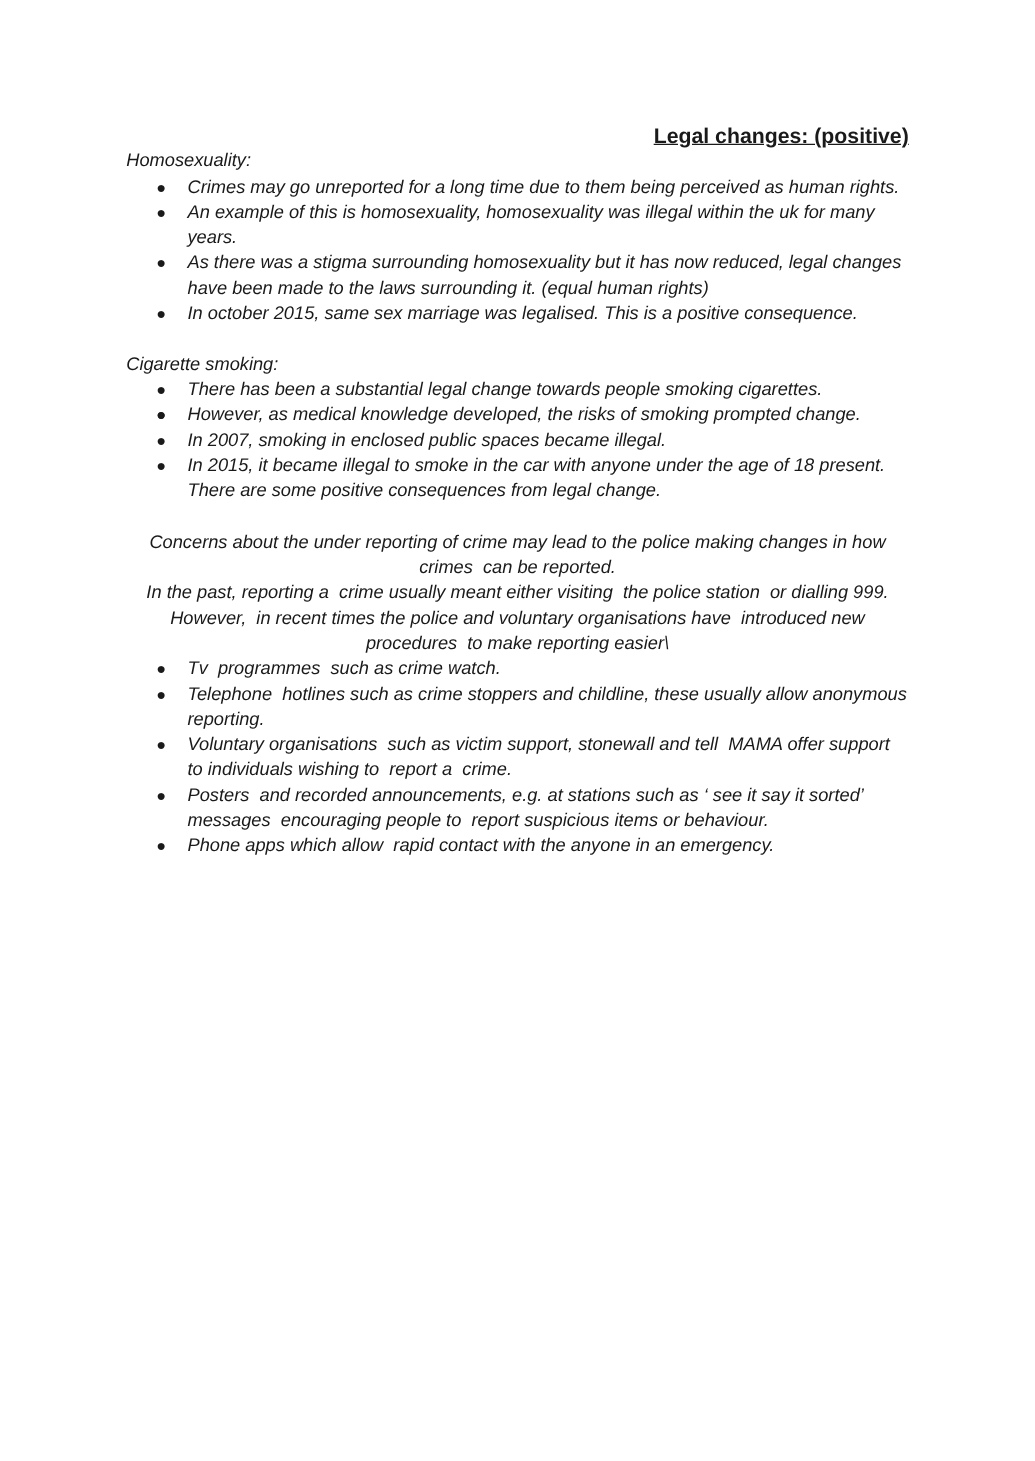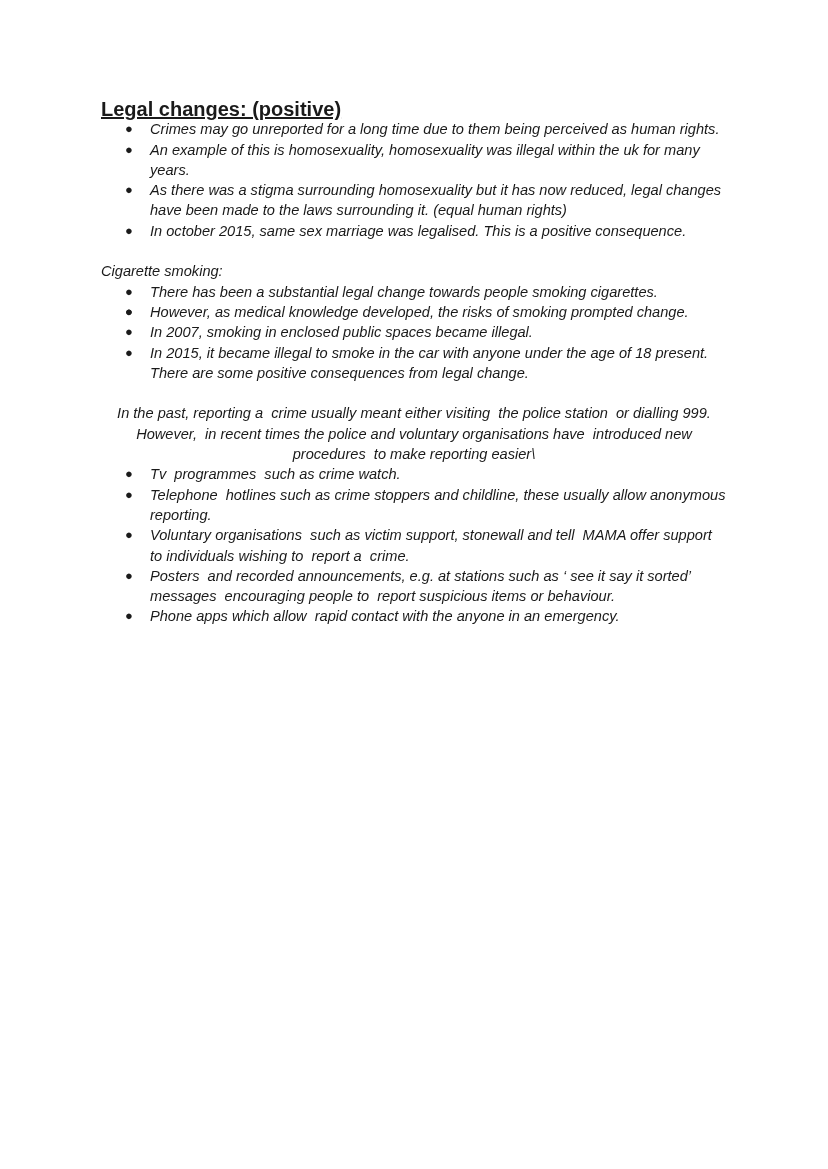--- a/index.html
+++ b/index.html
@@ -18,26 +18,26 @@
     .page {
       position: absolute;
       left: 101px;
       top: 99px;
       width: 626px;
       font-size: 14.6px;
       line-height: 20.3px;
       font-style: italic;
     }
     .heading {
-      text-align: left;
+      text-align: right;
       font-style: normal;
       font-weight: bold;
       text-decoration: underline;
       margin: 0;
-      font-size: 20px;
+      font-size: 17px;
       line-height: 20.3px;
     }
     .label {
       margin: 0;
     }
     ul.bullets {
       list-style: none;
       margin: 0;
       padding: 0;
     }
@@ -65,40 +65,42 @@
       white-space: pre-wrap;
     }
   </style>
 </head>
 <body>
 
 <div class="page">
 
   <p class="heading">Legal changes: (positive)</p>
 
+  <p class="label">Homosexuality:</p>
   <ul class="bullets">
     <li><span class="bullet">●</span><span class="pre">Crimes may go unreported for a long time due to them being perceived as human rights.</span></li>
     <li><span class="bullet">●</span><span class="pre">An example of this is homosexuality, homosexuality was illegal within the uk for many years.</span></li>
     <li><span class="bullet">●</span><span class="pre">As there was a stigma surrounding homosexuality but it has now reduced, legal changes have been made to the laws surrounding it. (equal human rights)</span></li>
     <li><span class="bullet">●</span><span class="pre">In october 2015, same sex marriage was legalised. This is a positive consequence.</span></li>
   </ul>
 
   <div class="gap"></div>
 
   <p class="label">Cigarette smoking:</p>
   <ul class="bullets">
     <li><span class="bullet">●</span><span class="pre">There has been a substantial legal change towards people smoking cigarettes.</span></li>
     <li><span class="bullet">●</span></li>
     <li><span class="bullet">●</span><span class="pre">However, as medical knowledge developed, the risks of smoking prompted change.</span></li>
     <li><span class="bullet">●</span><span class="pre">In 2007, smoking in enclosed public spaces became illegal.</span></li>
     <li><span class="bullet">●</span><span class="pre">In 2015, it became illegal to smoke in the car with anyone under the age of 18 present. There are some positive consequences from legal change.</span></li>
   </ul>
 
   <div class="gap"></div>
 
+  <p class="centered">Concerns about the under reporting of crime may lead to the police making changes in how crimes  can be reported.</p>
   <p class="centered">In the past, reporting a  crime usually meant either visiting  the police station  or dialling 999. However,  in recent times the police and voluntary organisations have  introduced new procedures  to make reporting easier\</p>
 
   <ul class="bullets">
     <li><span class="bullet">●</span><span class="pre">Tv  programmes  such as crime watch.</span></li>
     <li><span class="bullet">●</span><span class="pre">Telephone  hotlines such as crime stoppers and childline, these usually allow anonymous reporting.</span></li>
     <li><span class="bullet">●</span><span class="pre">Voluntary organisations  such as victim support, stonewall and tell  MAMA offer support  to individuals wishing to  report a  crime.</span></li>
     <li><span class="bullet">●</span><span class="pre">Posters  and recorded announcements, e.g. at stations such as ‘ see it say it sorted’ messages  encouraging people to  report suspicious items or behaviour.</span></li>
     <li><span class="bullet">●</span><span class="pre">Phone apps which allow  rapid contact with the anyone in an emergency.</span></li>
   </ul>
 

